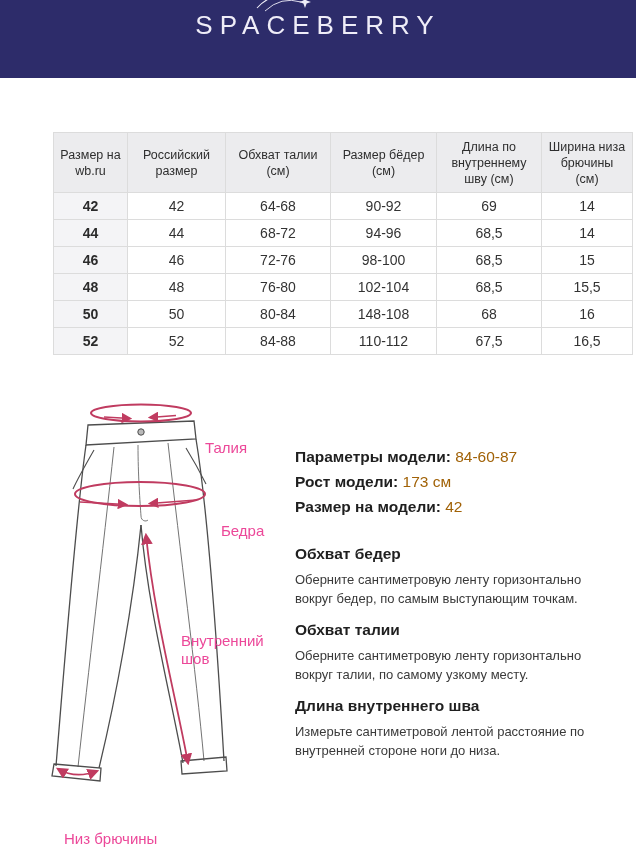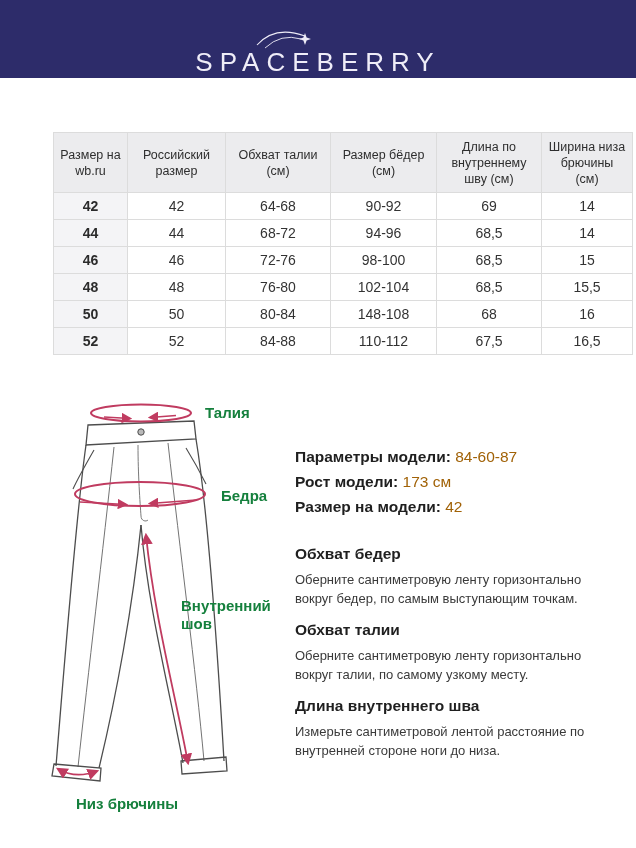--- a/index.html
+++ b/index.html
@@ -6,21 +6,21 @@
   html,body { background:#ffffff; }
   body { font-family:"Liberation Sans", sans-serif; color:#2e2e2e; }
   .page {
     position:relative; width:636px; height:848px; background:#ffffff;
     overflow:hidden; margin:0 auto;
   }
 
   
   .brand-bar {
     position:absolute; left:0; top:0; width:636px; height:78px;
-    background:#2d2c6a; display:flex; align-items:flex-end; justify-content:center;
+    background:#2d2c6a; display:flex; align-items:flex-start; justify-content:center;
   }
   .logo-wrap { position:relative; display:flex; align-items:center; }
   .logo-text {
     color:#efedf8; font-size:26px; letter-spacing:7px; font-weight:400;
     padding-top:10px;
   }
   .comet { position:absolute; left:58px; top:-14px; }
 
   
   .size-table {
@@ -32,25 +32,25 @@
   }
   .size-table th {
     background:#ececee; font-weight:400; font-size:12.5px; line-height:16px;
     color:#2e2e2e; height:60px; padding:4px 6px;
   }
   .size-table td { font-size:14px; height:27px; color:#333333; }
   .size-table td.size-col { background:#f4f4f6; font-weight:700; color:#2b2b2b; }
   .c1{width:74px;} .c2{width:98px;} .c3{width:105px;} .c4{width:106px;} .c5{width:105px;} .c6{width:91px;}
 
   
-  .diagram-label { position:absolute; font-size:15px; font-weight:700; color:#15803d; }
+  .diagram-label { position:absolute; font-size:15px; font-weight:400; color:#ec4899;margin-top:35px; }
   .lbl-waist  { left:205px; top:404px; }
   .lbl-hips   { left:221px; top:487px; }
   .lbl-inseam { left:181px; top:597px; width:96px; line-height:18px; }
-  .lbl-hem    { left:76px;  top:795px; }
+  .lbl-hem    { left:64px;  top:795px; }
 
   .pants-svg { position:absolute; left:28px; top:390px; }
 
   
   .model-info { position:absolute; left:295px; top:444px; font-size:15.5px; line-height:25px; }
   .model-info .row { white-space:nowrap; }
   .model-info .lab { font-weight:700; color:#1f1f1f; }
   .model-info .val { font-weight:400; color:#a16207; }
 
   .guide { position:absolute; left:295px; top:545px; width:302px; }

